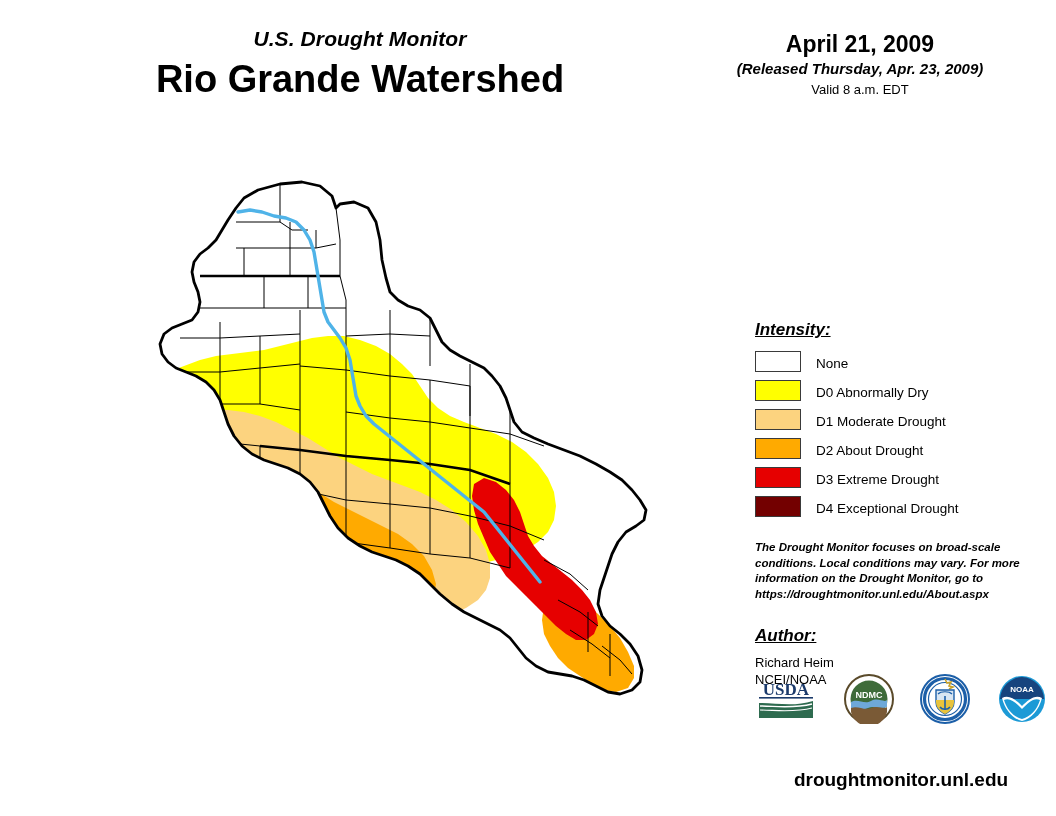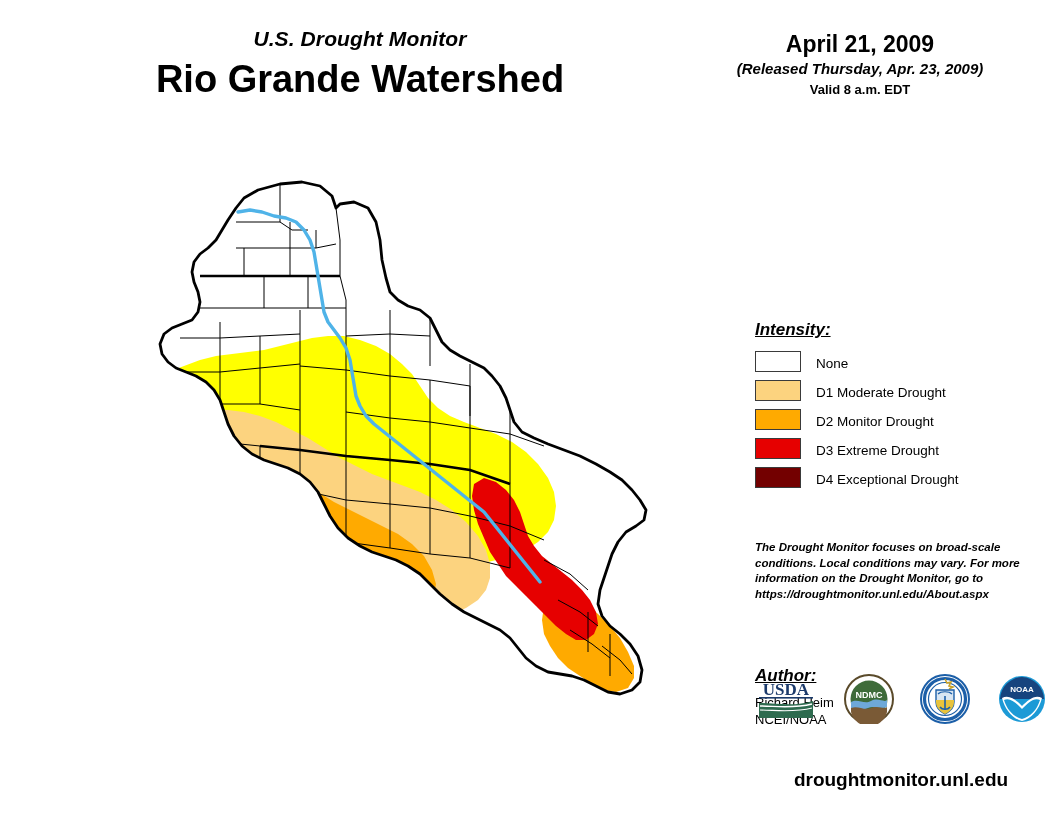--- a/index.html
+++ b/index.html
@@ -52,21 +52,21 @@
   }
   #dm-released {
     font-size: 15px;
     font-weight: bold;
     font-style: italic;
     line-height: 20px;
     margin-top: 1px;
   }
   #dm-valid {
     font-size: 13px;
-    font-weight: bold;
+    font-weight: normal;
     line-height: 18px;
     margin-top: 2px;
   }
 
   
   #map-panel {
     position: absolute;
     left: 140px;
     top: 160px;
     width: 520px;
@@ -120,21 +120,20 @@
     line-height: 15.5px;
     font-weight: bold;
   }
 
   
   #author-block {
     position: absolute;
     left: 755px;
     top: 626px;
     width: 290px;
-    margin-top: 40px;
   }
   #author-heading {
     font-size: 17px;
     font-style: italic;
     font-weight: bold;
     text-decoration: underline;
     line-height: 20px;
     margin-bottom: 8px;
   }
   .author-line {
@@ -378,29 +377,33 @@
 </div>
 
 <div id="legend">
   <div id="legend-heading">Intensity:</div>
 
   <div class="legend-row">
     <span class="legend-swatch" style="background:#FFFFFF"></span>
     <span class="legend-label">None</span>
   </div>
 
+  <div class="legend-row">
+    <span class="legend-swatch" style="background:#FFFF00"></span>
+    <span class="legend-label">D0 Abnormally Dry</span>
+  </div>
 
   <div class="legend-row">
     <span class="legend-swatch" style="background:#FCD37F"></span>
     <span class="legend-label">D1 Moderate Drought</span>
   </div>
 
   <div class="legend-row">
     <span class="legend-swatch" style="background:#FFAA00"></span>
-    <span class="legend-label">D2 Monitor Drought</span>
+    <span class="legend-label">D2 About Drought</span>
   </div>
 
   <div class="legend-row">
     <span class="legend-swatch" style="background:#E60000"></span>
     <span class="legend-label">D3 Extreme Drought</span>
   </div>
 
   <div class="legend-row">
     <span class="legend-swatch" style="background:#730000"></span>
     <span class="legend-label">D4 Exceptional Drought</span>

